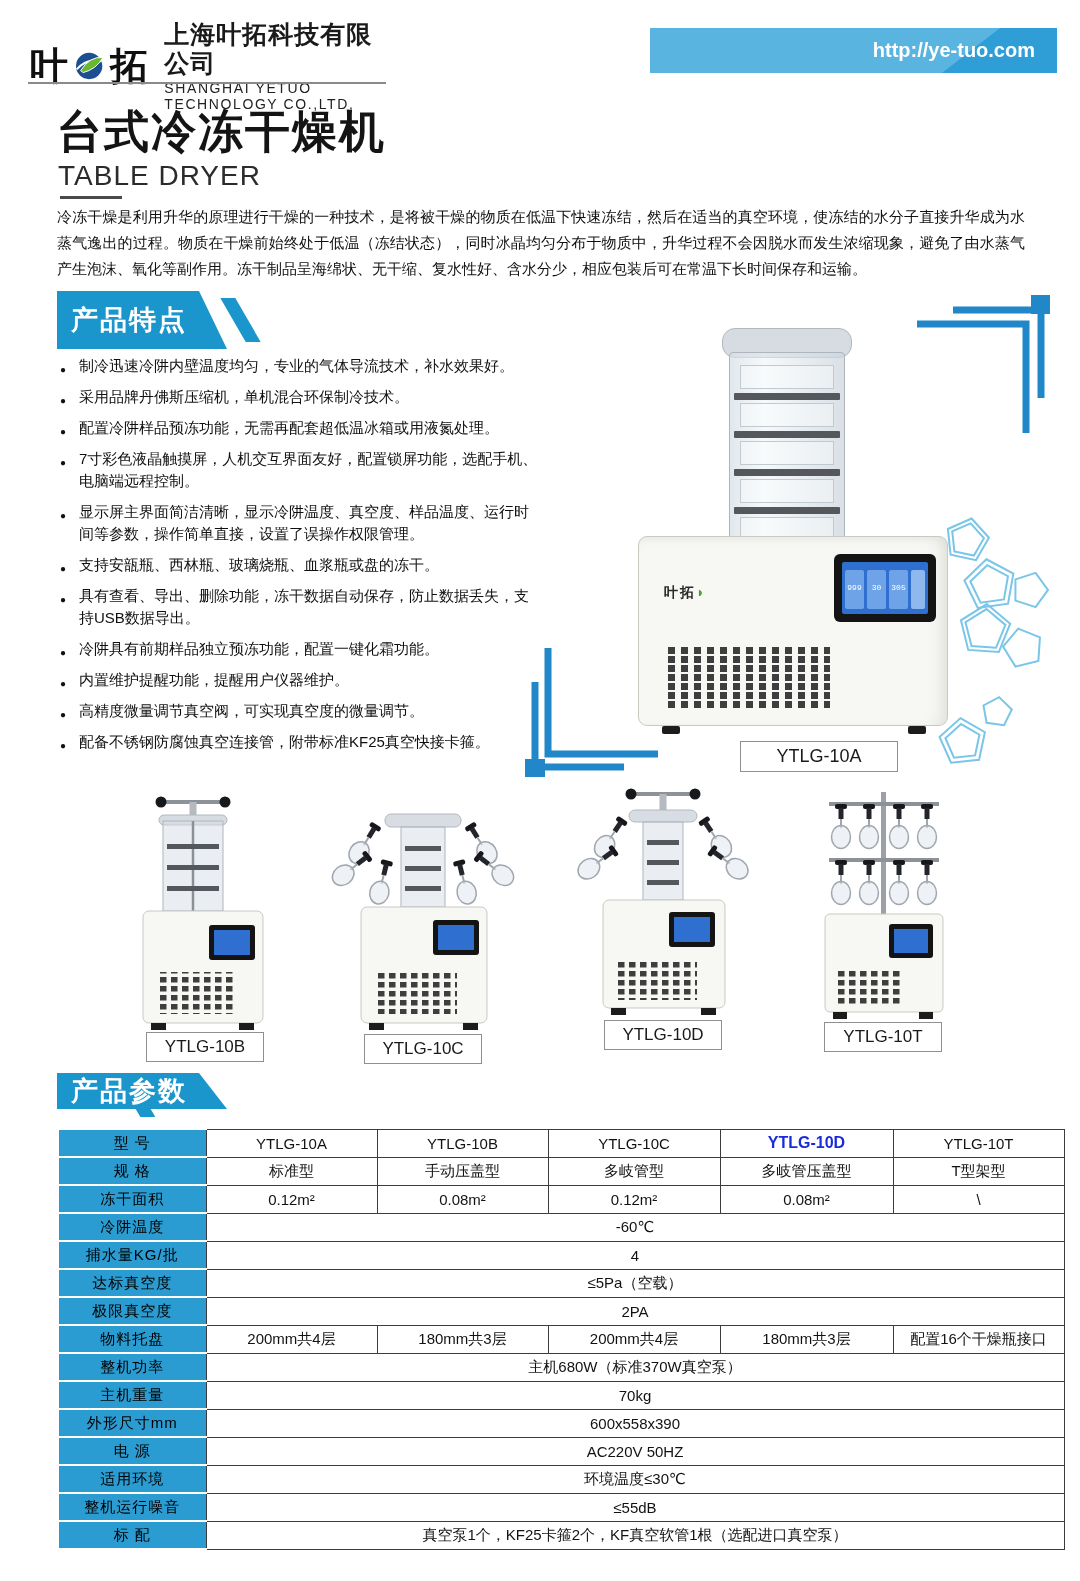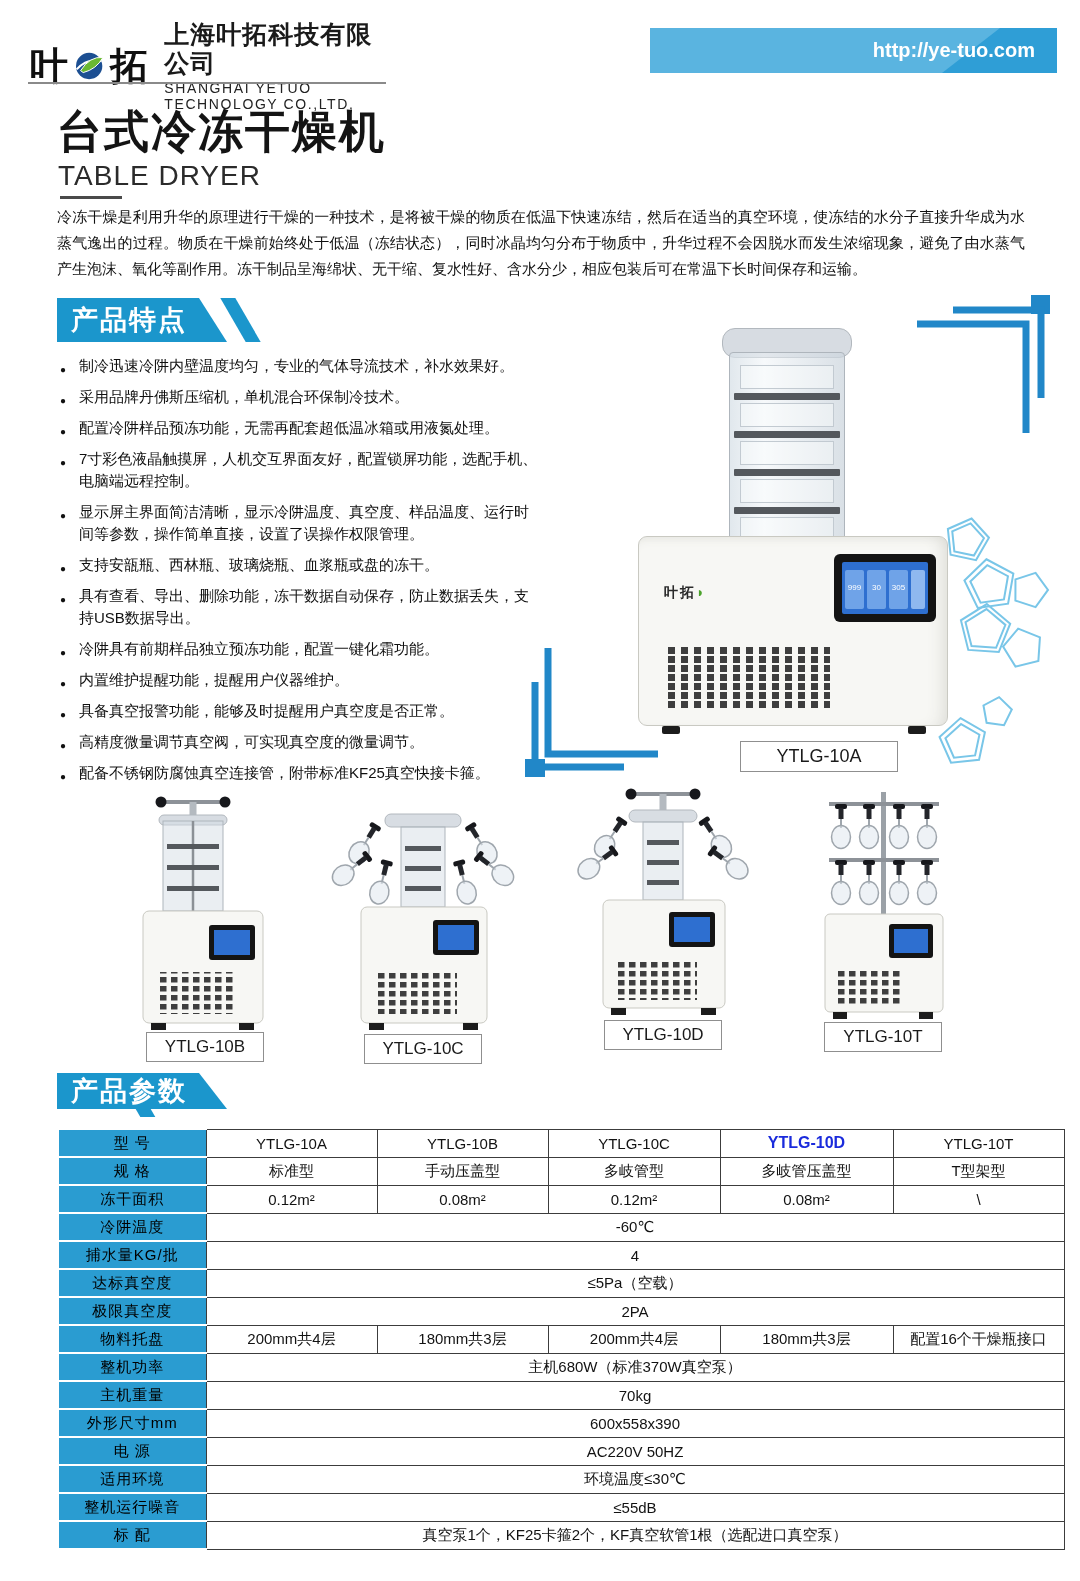--- a/index.html
+++ b/index.html
@@ -26,39 +26,39 @@
   .title-cn { position:absolute; left:57px; top:102px; font-size:45px; font-weight:bold; color:#141414; letter-spacing:2px; }
   .title-en { position:absolute; left:58px; top:160px; font-size:28px; color:#2b2b2b; letter-spacing:1px; }
   .title-underline { position:absolute; left:60px; top:196px; width:62px; height:3px; background:#4a4a4a; }
 
   
   .intro { position:absolute; left:57px; top:204px; width:968px; font-size:15px; line-height:1.72;
            text-align:justify; color:#101010; }
 
   
   .sec-head { position:absolute; height:44px; display:flex; align-items:center; }
-  .sec-head .box { position:relative; height:44px; background:#1b96cc; color:#fff; font-size:27px; font-weight:bold;
+  .sec-head .box { position:relative; height:58px; background:#1b96cc; color:#fff; font-size:27px; font-weight:bold;
                    letter-spacing:2px; display:flex; align-items:center;
                    padding:0 40px 0 14px;
                    clip-path:polygon(0 0, calc(100% - 28px) 0, 100% 100%, 0 100%); }
   .sec-head .slash { width:15px; height:44px; background:#1b96cc; margin-left:6px; transform:skewX(30deg); }
   #features-head { left:57px; top:298px; }
   #params-head { left:57px; top:1073px;flex-direction:column; }
 
   
   .features { position:absolute; left:60px; top:355px; width:482px; }
   .features li { list-style:none; position:relative; padding-left:19px; font-size:15px; line-height:22px;
                  color:#101010; margin-bottom:9px; }
   .features li::before { content:"●"; position:absolute; left:0; top:4px; font-size:10px; color:#111; }
 
   
   .deco { position:absolute; }
 
   
-  .main-product { position:absolute; left:618px; top:328px; width:350px; height:414px; }
+  .main-product { position:absolute; left:618px; top:328px; width:350px; height:414px;font-family:Liberation Mono, monospace; }
   .chamber-cap { position:absolute; left:104px; top:0; width:130px; height:30px; background:#d7dce2;
                  border:1px solid #b2b8be; border-radius:13px; }
   .chamber { position:absolute; left:111px; top:24px; width:116px; height:190px;
              background:linear-gradient(90deg, rgba(215,224,231,.75), rgba(238,243,247,.5) 30%, rgba(205,214,222,.75));
              border:1px solid #aeb5bc; border-radius:4px; }
   .shelf { position:absolute; left:4px; width:106px; height:7px; background:#54585d; border-radius:1px; }
   .tray { position:absolute; left:10px; width:94px; height:24px; border:1px solid #c2cad1; background:rgba(250,252,253,.45); }
   .mbody { position:absolute; left:20px; top:208px; width:310px; height:190px; background:#f7f7f4;
            border:1px solid #c9c9c2; border-radius:9px;
            box-shadow:inset -14px 0 18px -12px #d8d8d2, inset 0 10px 10px -8px #e8e8e3; }
@@ -151,21 +151,20 @@
   <ul class="features">
     <li>制冷迅速冷阱内壁温度均匀，专业的气体导流技术，补水效果好。</li>
     <li>采用品牌丹佛斯压缩机，单机混合环保制冷技术。</li>
     <li>配置冷阱样品预冻功能，无需再配套超低温冰箱或用液氮处理。</li>
     <li>7寸彩色液晶触摸屏，人机交互界面友好，配置锁屏功能，选配手机、电脑端远程控制。</li>
     <li>显示屏主界面简洁清晰，显示冷阱温度、真空度、样品温度、运行时间等参数，操作简单直接，设置了误操作权限管理。</li>
     <li>支持安瓿瓶、西林瓶、玻璃烧瓶、血浆瓶或盘的冻干。</li>
     <li>具有查看、导出、删除功能，冻干数据自动保存，防止数据丢失，支持USB数据导出。</li>
     <li>冷阱具有前期样品独立预冻功能，配置一键化霜功能。</li>
     <li>内置维护提醒功能，提醒用户仪器维护。</li>
-    <li>具备真空报警功能，能够及时提醒用户真空度是否正常。</li>
     <li>高精度微量调节真空阀，可实现真空度的微量调节。</li>
     <li>配备不锈钢防腐蚀真空连接管，附带标准KF25真空快接卡箍。</li>
   </ul>
 
   <svg class="deco" style="left:905px; top:293px;" width="150" height="145" viewBox="0 0 150 145">
     <rect x="126" y="2" width="19" height="19" fill="#2187c8"></rect>
     <polyline points="48,17 136,17 136,105" fill="none" stroke="#2187c8" stroke-width="7"></polyline>
     <polyline points="12,31 121,31 121,140" fill="none" stroke="#2187c8" stroke-width="7"></polyline>
   </svg>
 

